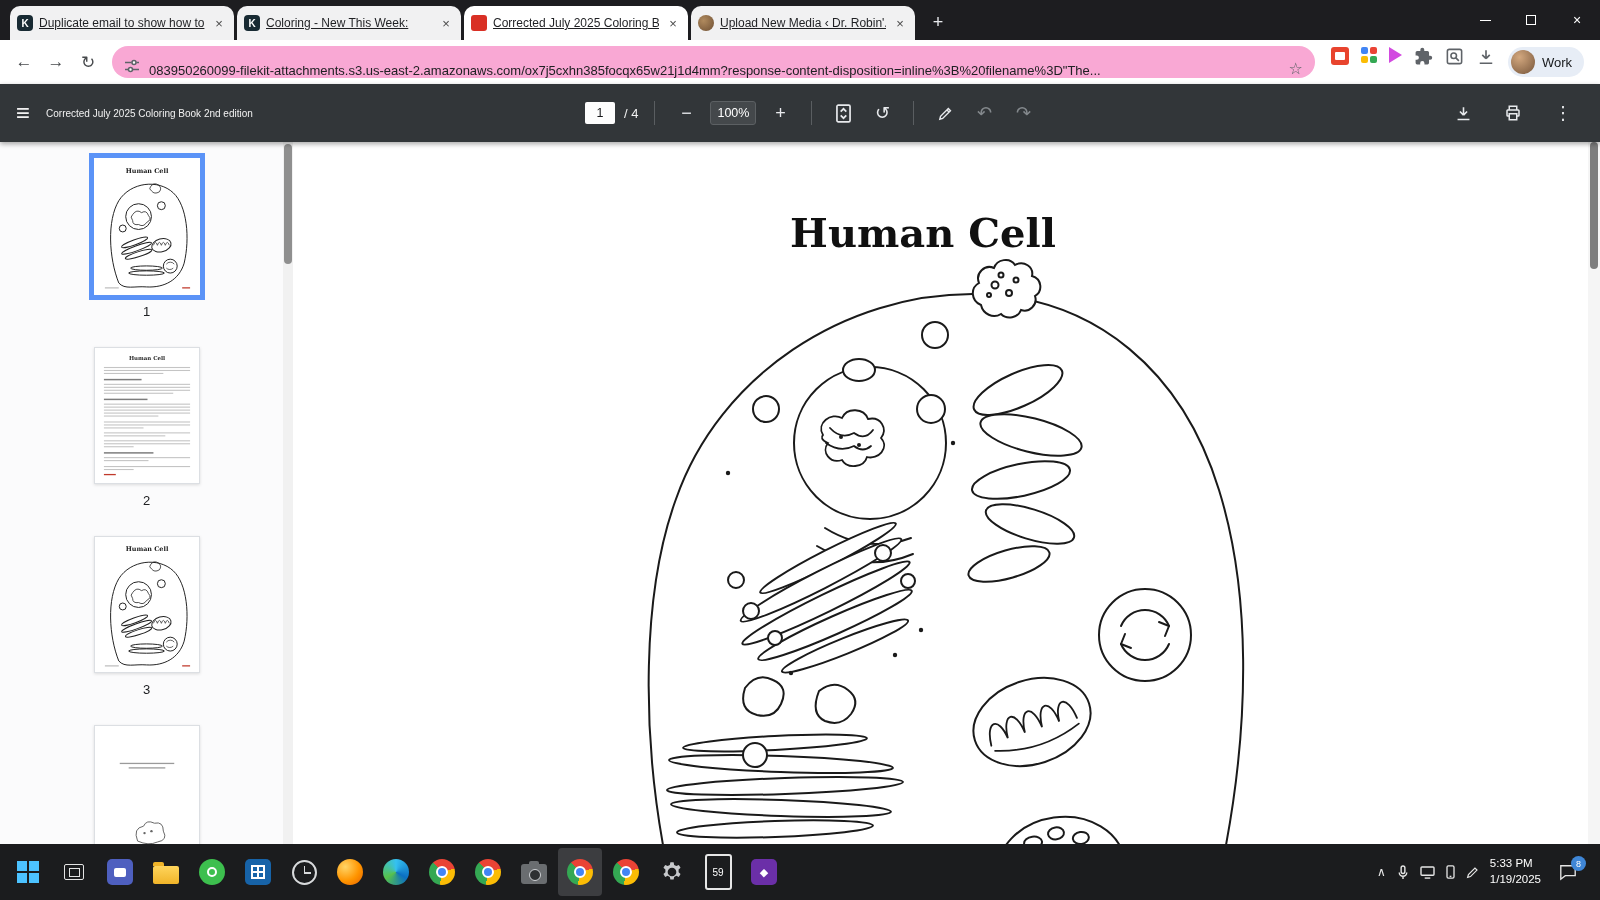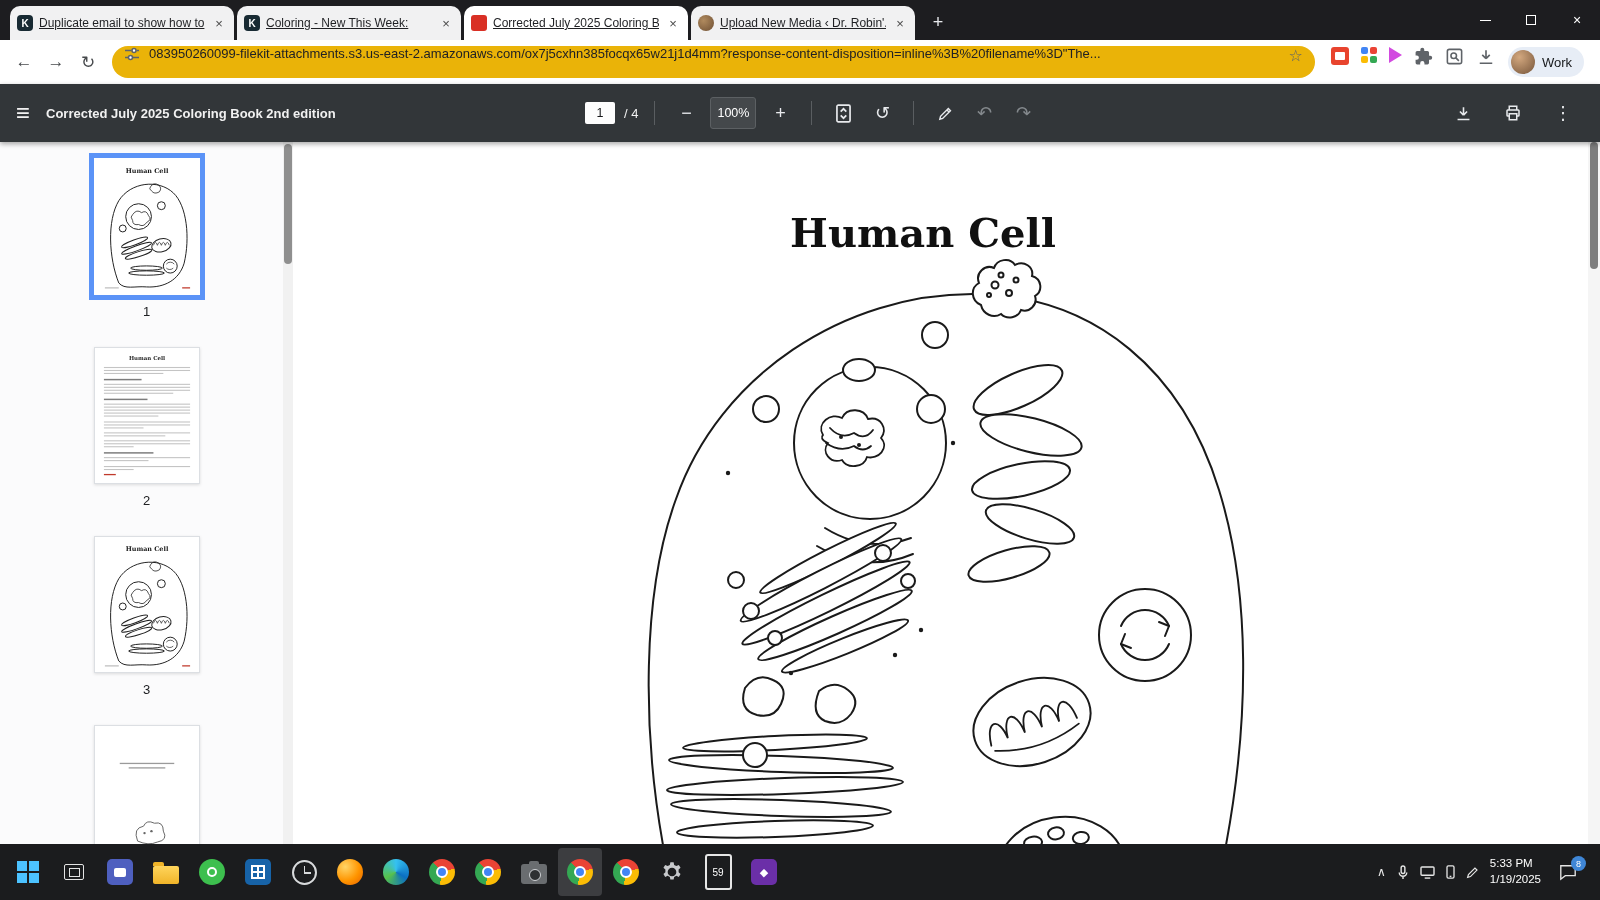--- a/index.html
+++ b/index.html
@@ -19,44 +19,44 @@
   .tab-close { width:16px; height:16px; border-radius:50%; display:flex; align-items:center; justify-content:center; font-size:13px; color:#4a4a4a; flex:none; }
   .newtab { width:28px; height:28px; color:#e8eaed; font-size:18px; display:flex; align-items:center; justify-content:center; margin:0 0 4px 6px; }
   .win-controls { display:flex; height:40px; }
   .win-btn { width:46px; height:40px; color:#fff; display:flex; align-items:center; justify-content:center; font-size:14px; }
   .glyph-min { width:11px; height:0; border-top:1.6px solid #fff; display:block; }
   .glyph-max { width:10px; height:10px; border:1.6px solid #fff; display:block; }
 
   
   .toolbar { position:absolute; top:40px; left:0; right:0; height:44px; background:#fff; display:flex; align-items:center; padding:0 8px; }
   .nav-btn { width:32px; height:32px; border-radius:50%; display:flex; align-items:center; justify-content:center; font-size:17px; color:#474a4d; flex:none; }
-  .omnibox { flex:1; height:32px; background:#eab308; border-radius:16px; display:flex; align-items:flex-start; padding:0 12px; margin:0 8px; min-width:0; }
+  .omnibox { flex:1; height:32px; background:#f9a8d4; border-radius:16px; display:flex; align-items:flex-end; padding:0 12px; margin:0 8px; min-width:0; }
   .url { font-size:13px; color:#202124; white-space:nowrap; overflow:hidden; flex:1; margin-left:9px; }
   .omni-star { font-size:16px; color:#5f6368; margin-left:10px; }
   .toolbar-actions { display:flex; gap:12px; padding:0 8px; flex:none; }
   .ext-red { width:18px; height:18px; background:#e8442e; border-radius:3px; position:relative; }
   .ext-red::after { content:""; position:absolute; inset:5px 4px; background:#fff; border-radius:1px; }
   .ext-grid { width:16px; height:16px; display:grid; grid-template:repeat(2,7px)/repeat(2,7px); gap:2px; }
   .ext-grid i { border-radius:2px; }
   .ext-grid i:nth-child(1){background:#4285f4}.ext-grid i:nth-child(2){background:#ea4335}
   .ext-grid i:nth-child(3){background:#fbbc04}.ext-grid i:nth-child(4){background:#34a853}
   .ext-play { width:0; height:0; border-top:8px solid transparent; border-bottom:8px solid transparent; border-left:13px solid #d24ae0; }
   .profile-chip { display:flex; align-items:center; gap:7px; background:#e7edf6; border-radius:16px; padding:3px 12px 3px 3px; }
   .avatar { width:24px; height:24px; border-radius:50%; background:radial-gradient(circle at 35% 30%, #d3a87f, #76553a); }
   .profile-label { font-size:13px; color:#16181a; }
 
   
   .pdf-toolbar { position:absolute; top:84px; left:0; right:0; height:58px; background:#323639; color:#f1f1f1; display:flex; align-items:center; box-shadow:0 2px 5px rgba(0,0,0,.35); z-index:5; }
   .pdft-left { display:flex; align-items:center; gap:16px; padding-left:16px; flex:none; }
   .menu-icon { font-size:24px; color:#f1f1f1; line-height:1; }
-  .doc-title { font-size:13px; font-weight:bold; white-space:nowrap; }
+  .doc-title { font-size:10px; font-weight:normal; white-space:nowrap; }
   .pdft-center { position:absolute; left:585px; top:0; height:100%; display:flex; align-items:center; gap:9px; }
   .page-input { width:30px; height:22px; background:#fdfdfd; color:#17181a; font-size:12.5px; border-radius:2px; display:flex; align-items:center; justify-content:center; }
   .page-count { font-size:13px; color:#f1f1f1; }
-  .zoom-box { min-width:46px; height:32px; background:#44484b; border:1px solid #5c6063; color:#fff; font-size:12.5px; border-radius:3px; display:flex; align-items:center; justify-content:center; padding:0 5px; }
+  .zoom-box { min-width:46px; height:24px; background:#44484b; border:1px solid #5c6063; color:#fff; font-size:12.5px; border-radius:3px; display:flex; align-items:center; justify-content:center; padding:0 5px; }
   .vdiv { width:1px; height:24px; background:#5a5e61; margin:0 7px; }
   .tool-btn { width:30px; height:30px; display:flex; align-items:center; justify-content:center; font-size:18px; color:#e8eaed; }
   .tool-btn.disabled { color:#84898d; }
   .pdft-right { margin-left:auto; display:flex; align-items:center; gap:20px; padding-right:22px; }
 
   
   .content { position:absolute; top:142px; left:0; right:0; bottom:56px; display:flex; background:#fff; }
   .sidebar { width:293px; position:relative; background:#fbfbfc; overflow:hidden; flex:none; }
   .thumb-col { display:flex; flex-direction:column; align-items:center; padding-top:16px; }
   .thumb { width:106px; height:137px; background:#fff; border:1px solid #dcdfe3; box-shadow:0 1px 3px rgba(0,0,0,.13); flex:none; }

